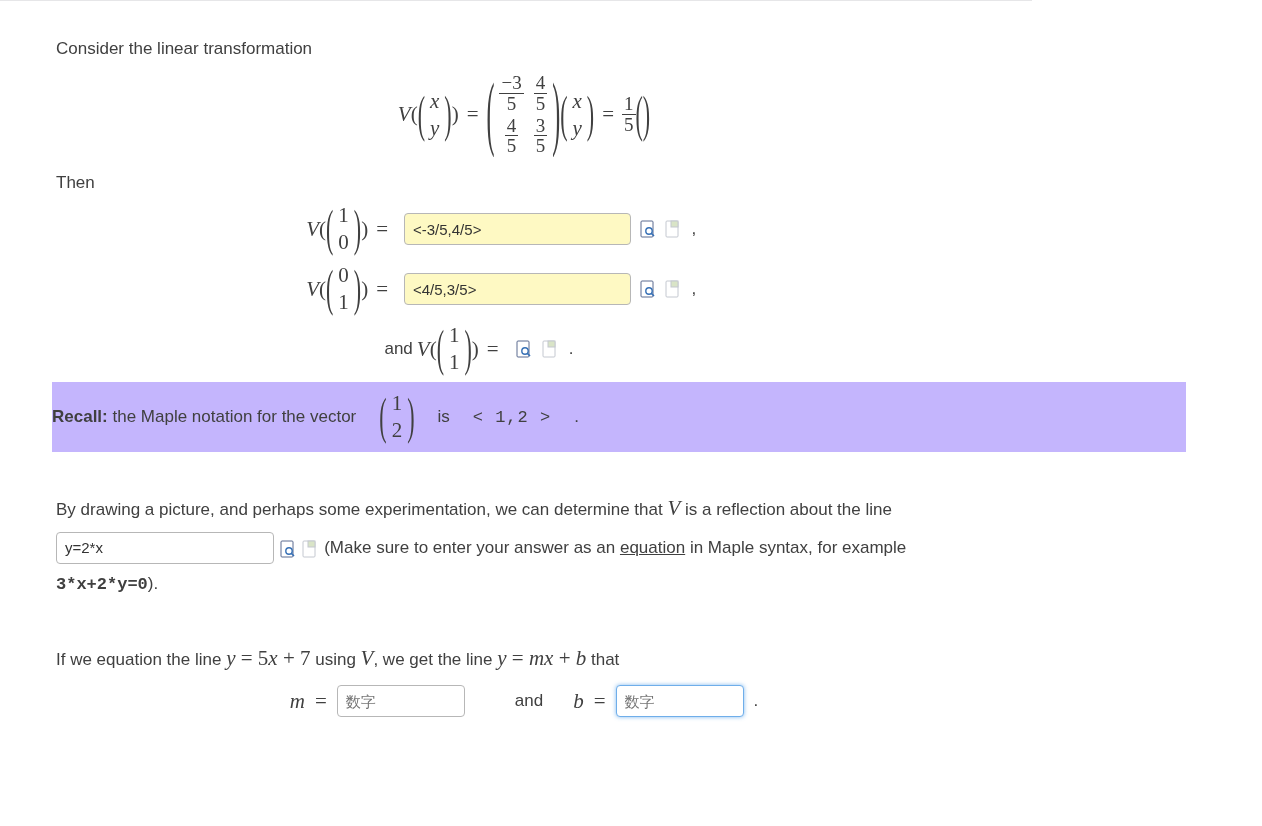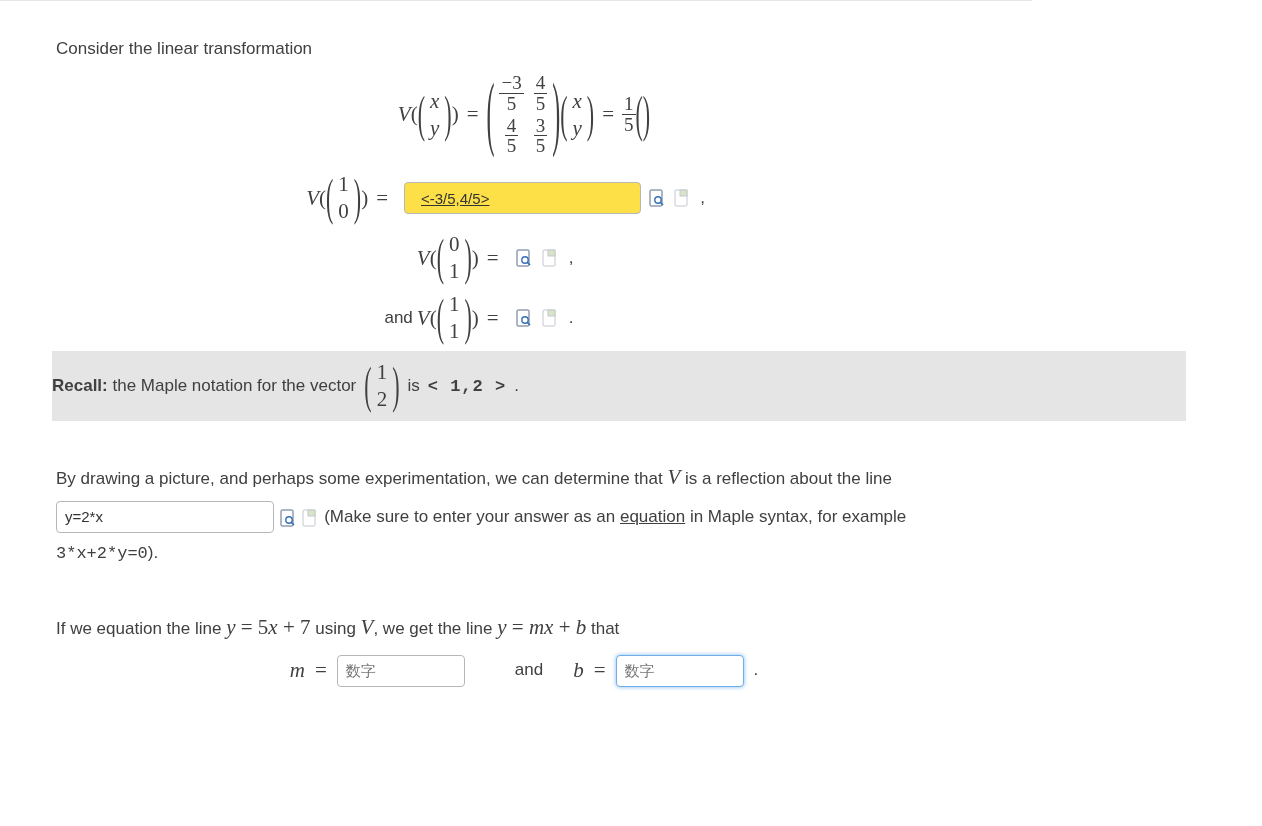--- a/index.html
+++ b/index.html
@@ -60,25 +60,24 @@
     gap:8px;
     margin: 6px 0;
   }
   .ansrow .lhs { min-width: 340px; text-align:right; }
 
   input.txt {
     font: 15px Arial, sans-serif;
     color: #333;
     border:1px solid #b7b7b7;
     border-radius:4px;
-    padding: 5px 16px;
+    padding: 5px 8px;
     width: 218px;
     height: 20px;
-    background:#fde047;
-    text-decoration:underline;
+    background:#fef9c3;
   }
   input.num {
     font: 15px Arial, sans-serif;
     color: #888;
     border:1px solid #b7b7b7;
     border-radius:4px;
     padding: 5px 8px;
     width: 110px;
     height: 20px;
     background:#fff;
@@ -100,33 +99,33 @@
   }
 
   .iconbtn {
     width:18px; height:20px;
     display:inline-flex;
     align-items:center; justify-content:center;
     cursor:pointer;
   }
 
   .recall {
-    background: #e5e5e5;
+    background: #c4b5fd;
     padding: 8px 4px 8px 0;
     margin-left:-4px;
     margin-right: 2px;
     width: 1130px;
     display:flex;
     align-items:center;
-    gap:8px;
+    gap:23px;
     font-size:17px;
   }
 
-  .tt { font-family: 'Courier New', monospace; font-weight:bold; letter-spacing:1px;text-align:right;}
-  .tte { font-family: 'Courier New', monospace; font-weight:normal;margin-top:21px;}
+  .tt { font-family: 'Courier New', monospace; font-weight:normal; letter-spacing:1px;text-align:right;}
+  .tte { font-family: 'Courier New', monospace; font-weight:bold;margin-top:21px;}
   u.dotted { text-decoration: underline; text-decoration-style: solid; }
 
   .vcenter { display:inline-flex; align-items:center; }
   .comma-after { margin-left:2px; font-size:17px; }
 
   .spacer-h { height: 28px; }
 </style>
 </head>
 <body>
 
@@ -180,20 +179,21 @@
         <span class="frac">
             <span class="num">1</span>
             <span class="den">5</span>
           </span>
 
         <span class="lp" style="font-size:22px; transform:scaleY(2.3);">(</span>
         <span class="rp" style="font-size:22px; transform:scaleY(2.3);">)</span>
       </span>
     </div>
 
+    <div class="para">Then</div>
 
     <div class="ansrow">
       <div class="lhs vcenter" style="justify-content:flex-end;">
         <span class="mi">V</span>
           <span class="mr">(</span>
         <span class="lp" style="font-size:22px; transform:scaleY(2.3);">(</span>
         <span class="eq-rows">
             <div>
               <span class="mr">1</span>
             </div>
@@ -233,20 +233,21 @@
               <span class="mr">0</span>
             </div>
             <div>
               <span class="mr">1</span>
             </div>
           </span>
         <span class="rp" style="font-size:22px; transform:scaleY(2.3);">)</span>
         <span class="mr">)</span>
         <span class="mo" style="margin:0 8px;">=</span>
       </div>
+      <input class="txt" value="&lt;4/5,3/5&gt;" style="">
       <span class="iconbtn">
         <svg width="16" height="18" viewBox="0 0 16 18">
             <rect x="1" y="1" width="12" height="16" rx="1" fill="#fff" stroke="#5b6a8f"></rect>
             <circle cx="9" cy="11" r="3.2" fill="none" stroke="#3670b5" stroke-width="1.4"></circle>
             <line x1="11.2" y1="13.2" x2="14" y2="16" stroke="#3670b5" stroke-width="1.6"></line>
           </svg>
       </span>
       <span class="iconbtn">
         <svg width="16" height="18" viewBox="0 0 16 18">
             <rect x="1" y="1" width="12" height="16" rx="1" fill="#fff" stroke="#c4c8d0"></rect>

